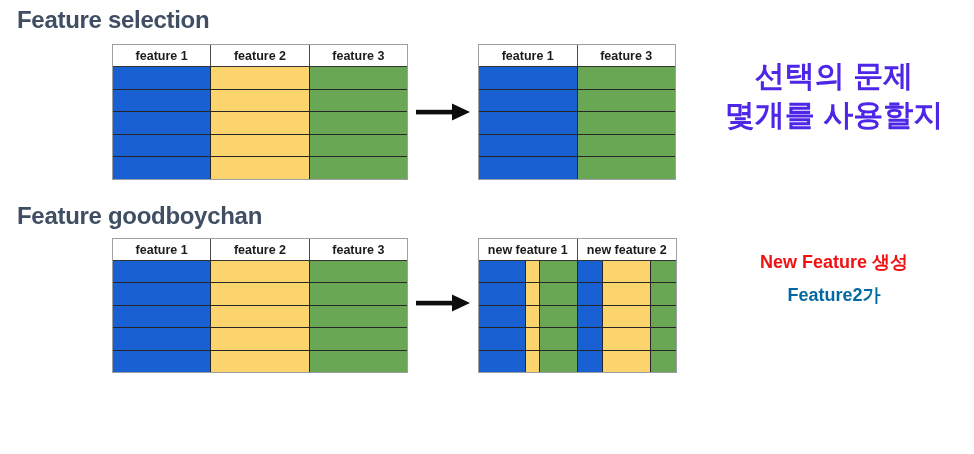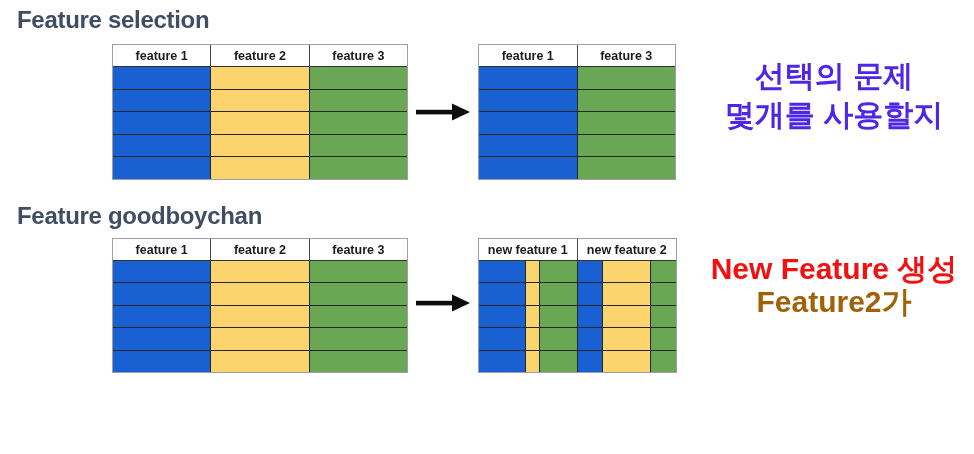--- a/index.html
+++ b/index.html
@@ -40,21 +40,21 @@
 
   .arrow { position:absolute; width:54px; height:22px; }
   #arrow-selection  { left:416px; top:101px; }
   #arrow-extraction { left:416px; top:292px; }
 
   .annotation {
     position:absolute; text-align:center; font-weight:bold;
     font-family:"Liberation Sans", sans-serif;
   }
   #sel-annotation { left:700px; top:56px; width:268px; font-size:30px; line-height:39px; }
-  #ext-annotation { left:698px; top:252px; width:272px; font-size:30px; line-height:33px; }
+  #ext-annotation { left:698px; top:246px; width:272px; font-size:18px; line-height:33px; }
 
   .footer-credit {
     position:absolute; left:0; top:397px; width:974px; text-align:center;
     font-size:18px; color:#141414;
   }
   .footer-url {
     position:absolute; left:0; top:419px; width:974px; text-align:center;
     font-size:19px; color:#141414; letter-spacing:-0.2px;
   }
 </style>
@@ -229,17 +229,17 @@
           <div class="ft-cell" style="flex: 38 1 0%; background: rgb(105, 167, 85);"></div>
           <div class="ft-cell" style="flex: 25 1 0%; background: rgb(25, 97, 210);"></div>
           <div class="ft-cell" style="flex: 49 1 0%; background: rgb(251, 212, 110);"></div>
           <div class="ft-cell" style="flex: 26 1 0%; background: rgb(105, 167, 85);"></div>
         </div>
       </div>
     </div>
 
   <div class="annotation" id="ext-annotation">
     <div style="color: rgb(242, 16, 16);">New Feature 생성</div>
-    <div style="color: #a16207;">Feature2가</div>
+    <div style="color: #0369a1;">Feature2가</div>
   </div>
 
 
 </div>
 
 </body></html>

